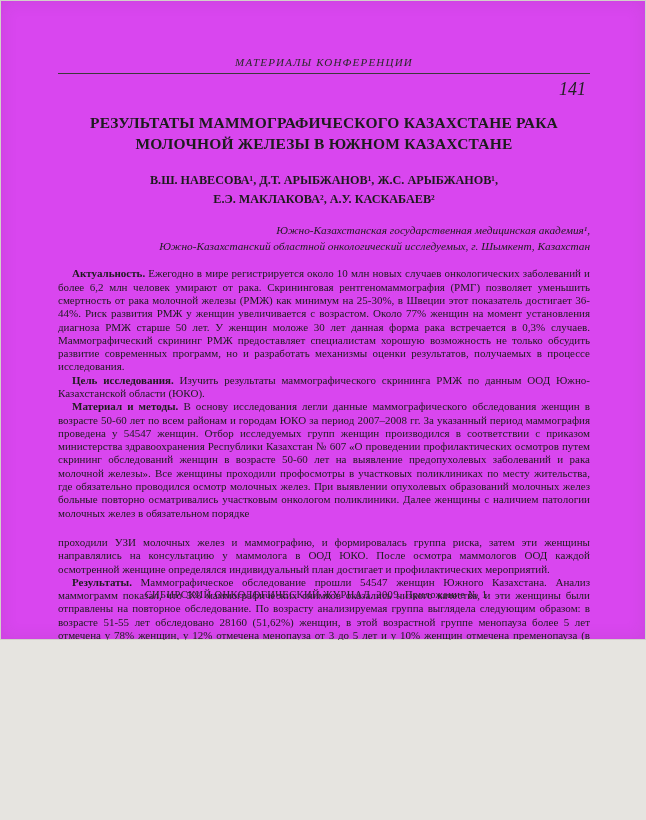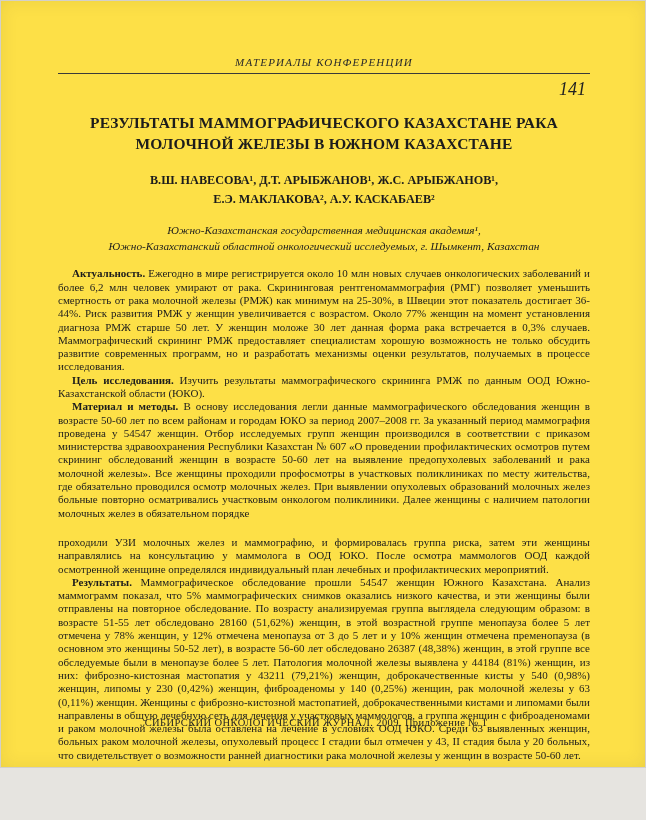--- a/index.html
+++ b/index.html
@@ -4,23 +4,23 @@
 <style>
   html, body {
     margin: 0;
     padding: 0;
     background: #e6e4e0;
     font-family: "Liberation Serif", "DejaVu Serif", serif;
   }
   .page {
     position: relative;
     width: 646px;
-    height: 768px;
+    height: 640px;
     margin: 0 auto;
-    background: #fde047;
+    background: #d946ef;
     box-sizing: border-box;
     padding: 56px 56px 0 58px;
     color: #1c1c1c;
     box-shadow: inset 0 0 0 1px #d3d0ca, inset 0 0 18px rgba(60,55,45,0.10);
     overflow: hidden;
   }
   .running-head {
     text-align: center;
     font-style: italic;
     font-size: 11px;
@@ -50,21 +50,21 @@
   }
   .authors {
     margin-top: 16px;
     text-align: center;
     font-weight: bold;
     font-size: 12.2px;
     line-height: 1.55;
   }
   .affiliations {
     margin-top: 13px;
-    text-align: center;
+    text-align: right;
     font-style: italic;
     font-size: 11.3px;
     line-height: 1.45;
   }
   .columns {
     margin-top: 13px;
     display: flex;
     gap: 16px;
     text-align: justify;
     font-size: 11px;
@@ -124,21 +124,21 @@
       <p class="para">
         <span class="lead">Цель исследования.</span><span> Изучить результаты маммографического скрининга РМЖ по данным ООД Южно-Казахстанской области (ЮКО).</span>
       </p>
       <p class="para">
         <span class="lead">Материал и методы.</span><span> В основу исследования легли данные маммографического обследования женщин в возрасте 50-60 лет по всем районам и городам ЮКО за период 2007–2008 гг. За указанный период маммография проведена у 54547 женщин. Отбор исследуемых групп женщин производился в соответствии с приказом министерства здравоохранения Республики Казахстан № 607 «О проведении профилактических осмотров путем скрининг обследований женщин в возрасте 50-60 лет на выявление предопухолевых заболеваний и рака молочной железы». Все женщины проходили профосмотры в участковых поликлиниках по месту жительства, где обязательно проводился осмотр молочных желез. При выявлении опухолевых образований молочных желез больные повторно осматривались участковым онкологом поликлиники. Далее женщины с наличием патологии молочных желез в обязательном порядке</span>
       </p>
     </div>
 
     <div class="col">
       <p class="para no-indent">
-        <span>проходили УЗИ молочных желез и маммографию, и формировалась группа риска, затем эти женщины направлялись на консультацию у маммолога в ООД ЮКО. После осмотра маммологов ООД каждой осмотренной женщине определялся индивидуальный план лечебных и профилактических мероприятий.</span>
+        <span>проходили УЗИ молочных желез и маммографию, и формировалась группа риска, затем эти женщины направлялись на консультацию у маммолога в ООД ЮКО. После осмотра маммологов ООД каждой осмотренной женщине определялся индивидуальный план достигает и профилактических мероприятий.</span>
       </p>
       <p class="para">
         <span class="lead">Результаты.</span><span> Маммографическое обследование прошли 54547 женщин Южного Казахстана. Анализ маммограмм показал, что 5% маммографических снимков оказались низкого качества, и эти женщины были отправлены на повторное обследование. По возрасту анализируемая группа выглядела следующим образом: в возрасте 51-55 лет обследовано 28160 (51,62%) женщин, в этой возрастной группе менопауза более 5 лет отмечена у 78% женщин, у 12% отмечена менопауза от 3 до 5 лет и у 10% женщин отмечена пременопауза (в основном это женщины 50-52 лет), в возрасте 56-60 лет обследовано 26387 (48,38%) женщин, в этой группе все обследуемые были в менопаузе более 5 лет. Патология молочной железы выявлена у 44184 (81%) женщин, из них: фиброзно-кистозная мастопатия у 43211 (79,21%) женщин, доброкачественные кисты у 540 (0,98%) женщин, липомы у 230 (0,42%) женщин, фиброаденомы у 140 (0,25%) женщин, рак молочной железы у 63 (0,11%) женщин. Женщины с фиброзно-кистозной мастопатией, доброкачественными кистами и липомами были направлены в общую лечебную сеть для лечения у участковых маммологов, а группа женщин с фиброаденомами и раком молочной железы была оставлена на лечение в условиях ООД ЮКО. Среди 63 выявленных женщин, больных раком молочной железы, опухолевый процесс I стадии был отмечен у 43, II стадия была у 20 больных, что свидетельствует о возможности ранней диагностики рака молочной железы у женщин в возрасте 50-60 лет.</span>
       </p>
     </div>
 
   </div>
 
   <div class="footer">СИБИРСКИЙ ОНКОЛОГИЧЕСКИЙ ЖУРНАЛ. 2009. Приложение № 1</div>
 

